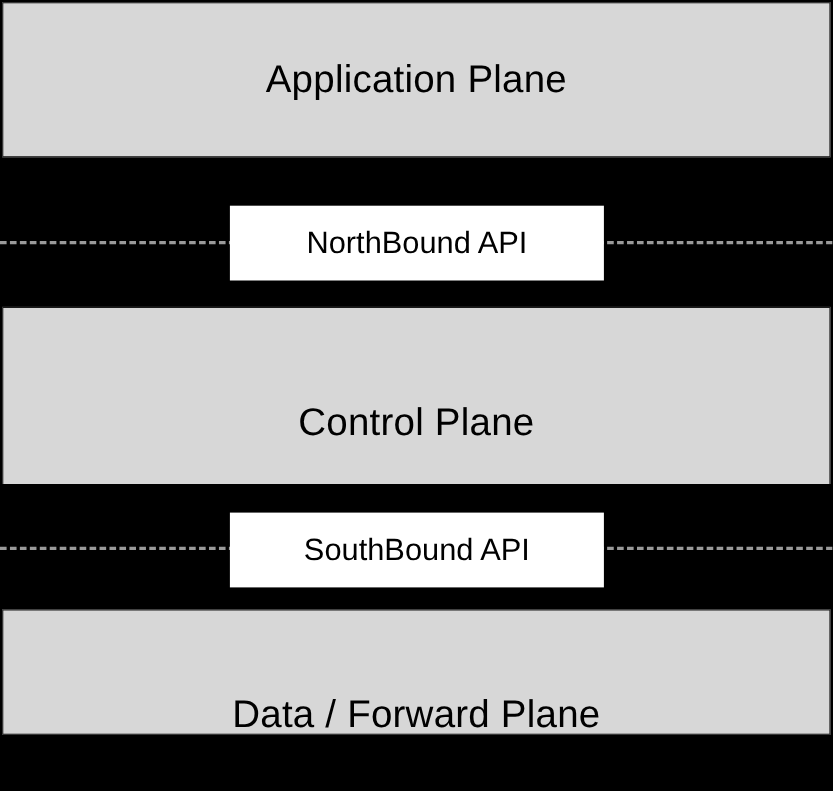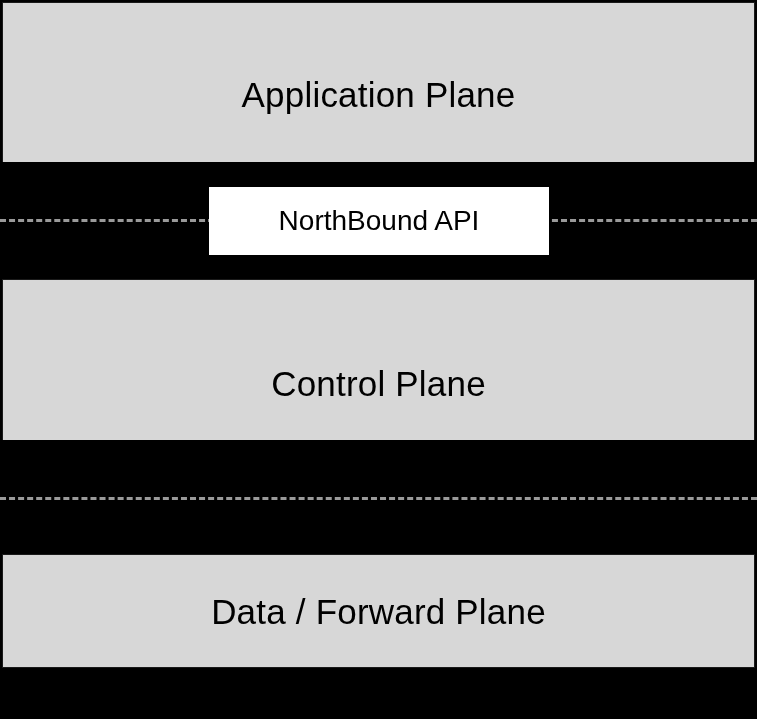--- a/index.html
+++ b/index.html
@@ -35,23 +35,23 @@
   .plane-label {
     font-family: "Liberation Sans", sans-serif;
     font-size: 35px;
     font-weight: 400;
     color: #000000;
     letter-spacing: 0.2px;
     line-height: 1;
     white-space: nowrap;
   }
 
-  #plane-application { top: 2px;   height: 184px; }
+  #plane-application { top: 2px;   height: 141px; }
   #plane-control     { top: 279px; height: 209px; }
-  #plane-data        { top: 554px; height: 114px; }
+  #plane-data        { top: 554px; height: 114px; align-items: flex-end; }
 
   
   .interface-band {
     position: absolute;
     left: 0;
     width: 757px;
     background: #000000;
     padding-left: 16px;
   }
   #band-northbound { top: 162px; height: 117px; }
@@ -107,19 +107,22 @@
       <span class="api-label">NorthBound API</span>
     </div>
   </div>
 
   <div class="plane-block" id="plane-control">
     <span class="plane-label">Control Plane</span>
   </div>
 
   <div class="interface-band" id="band-southbound">
     <div class="dashed-line" id="dashed-line-southbound"></div>
+    <div class="api-box" id="api-box-southbound">
+      <span class="api-label">SouthBound API</span>
+    </div>
   </div>
 
   <div class="plane-block" id="plane-data">
     <span class="plane-label">Data / Forward Plane</span>
   </div>
 
 </div>
 
 </body></html>

